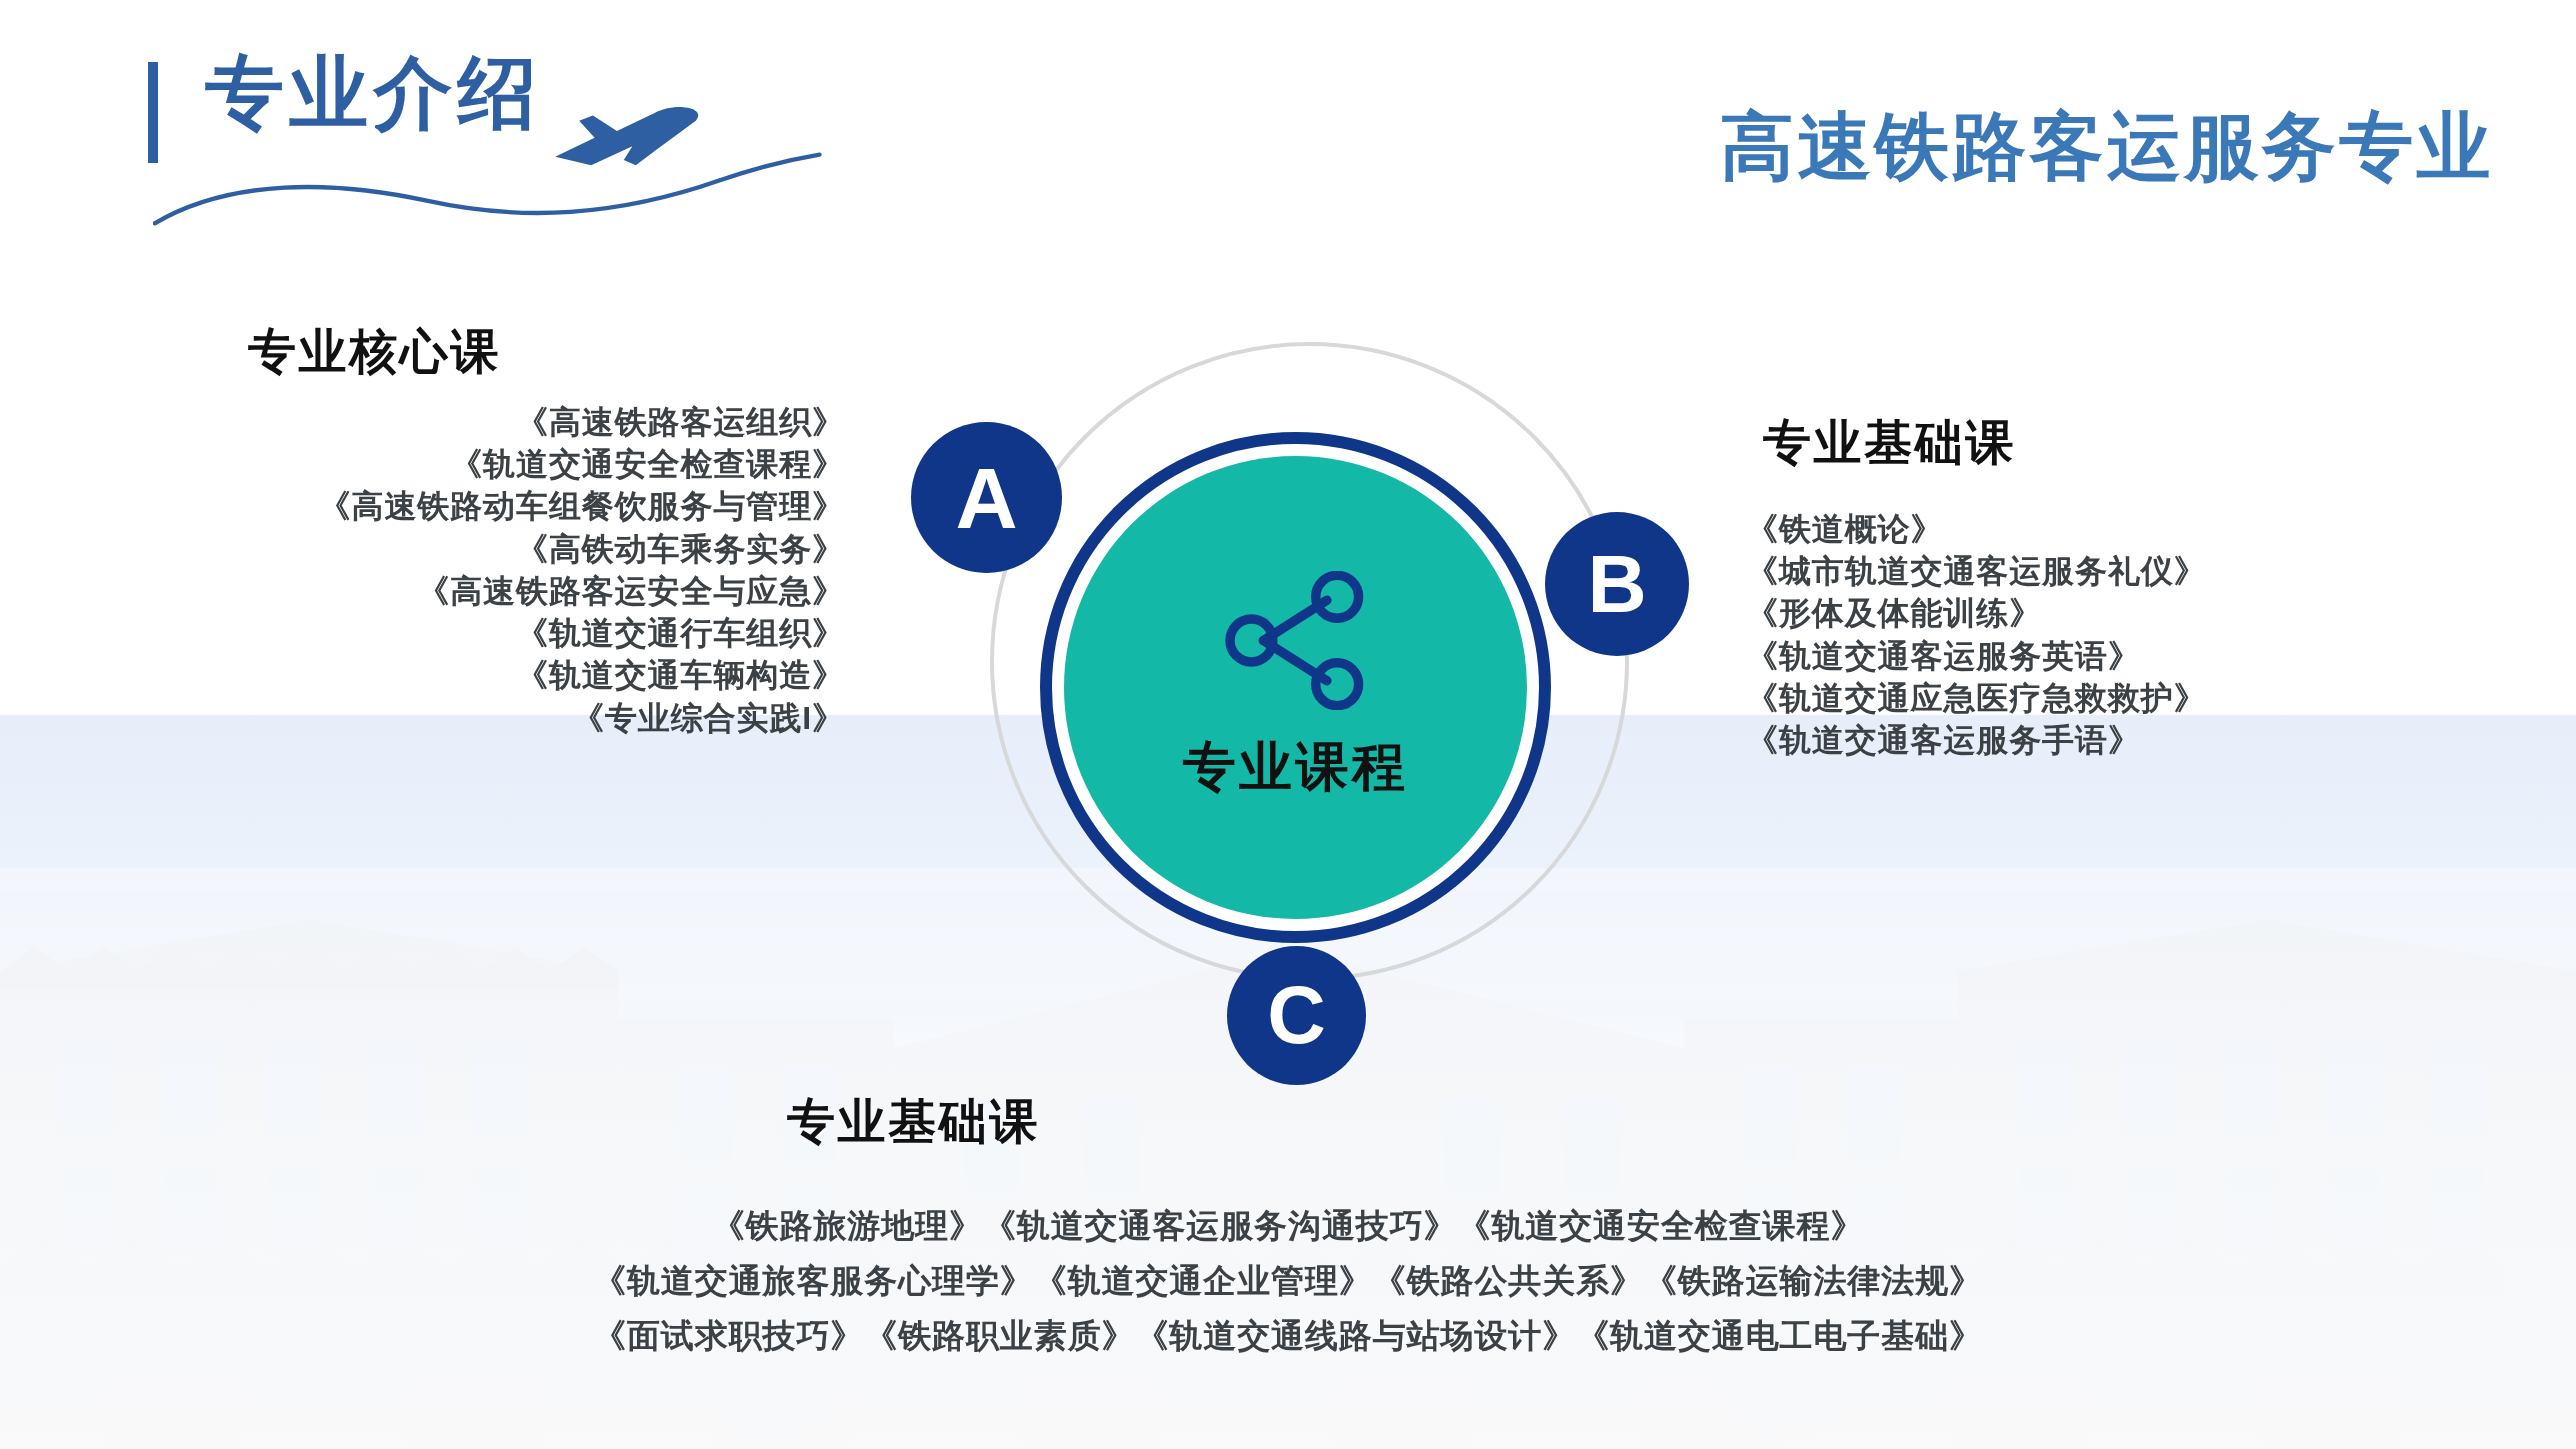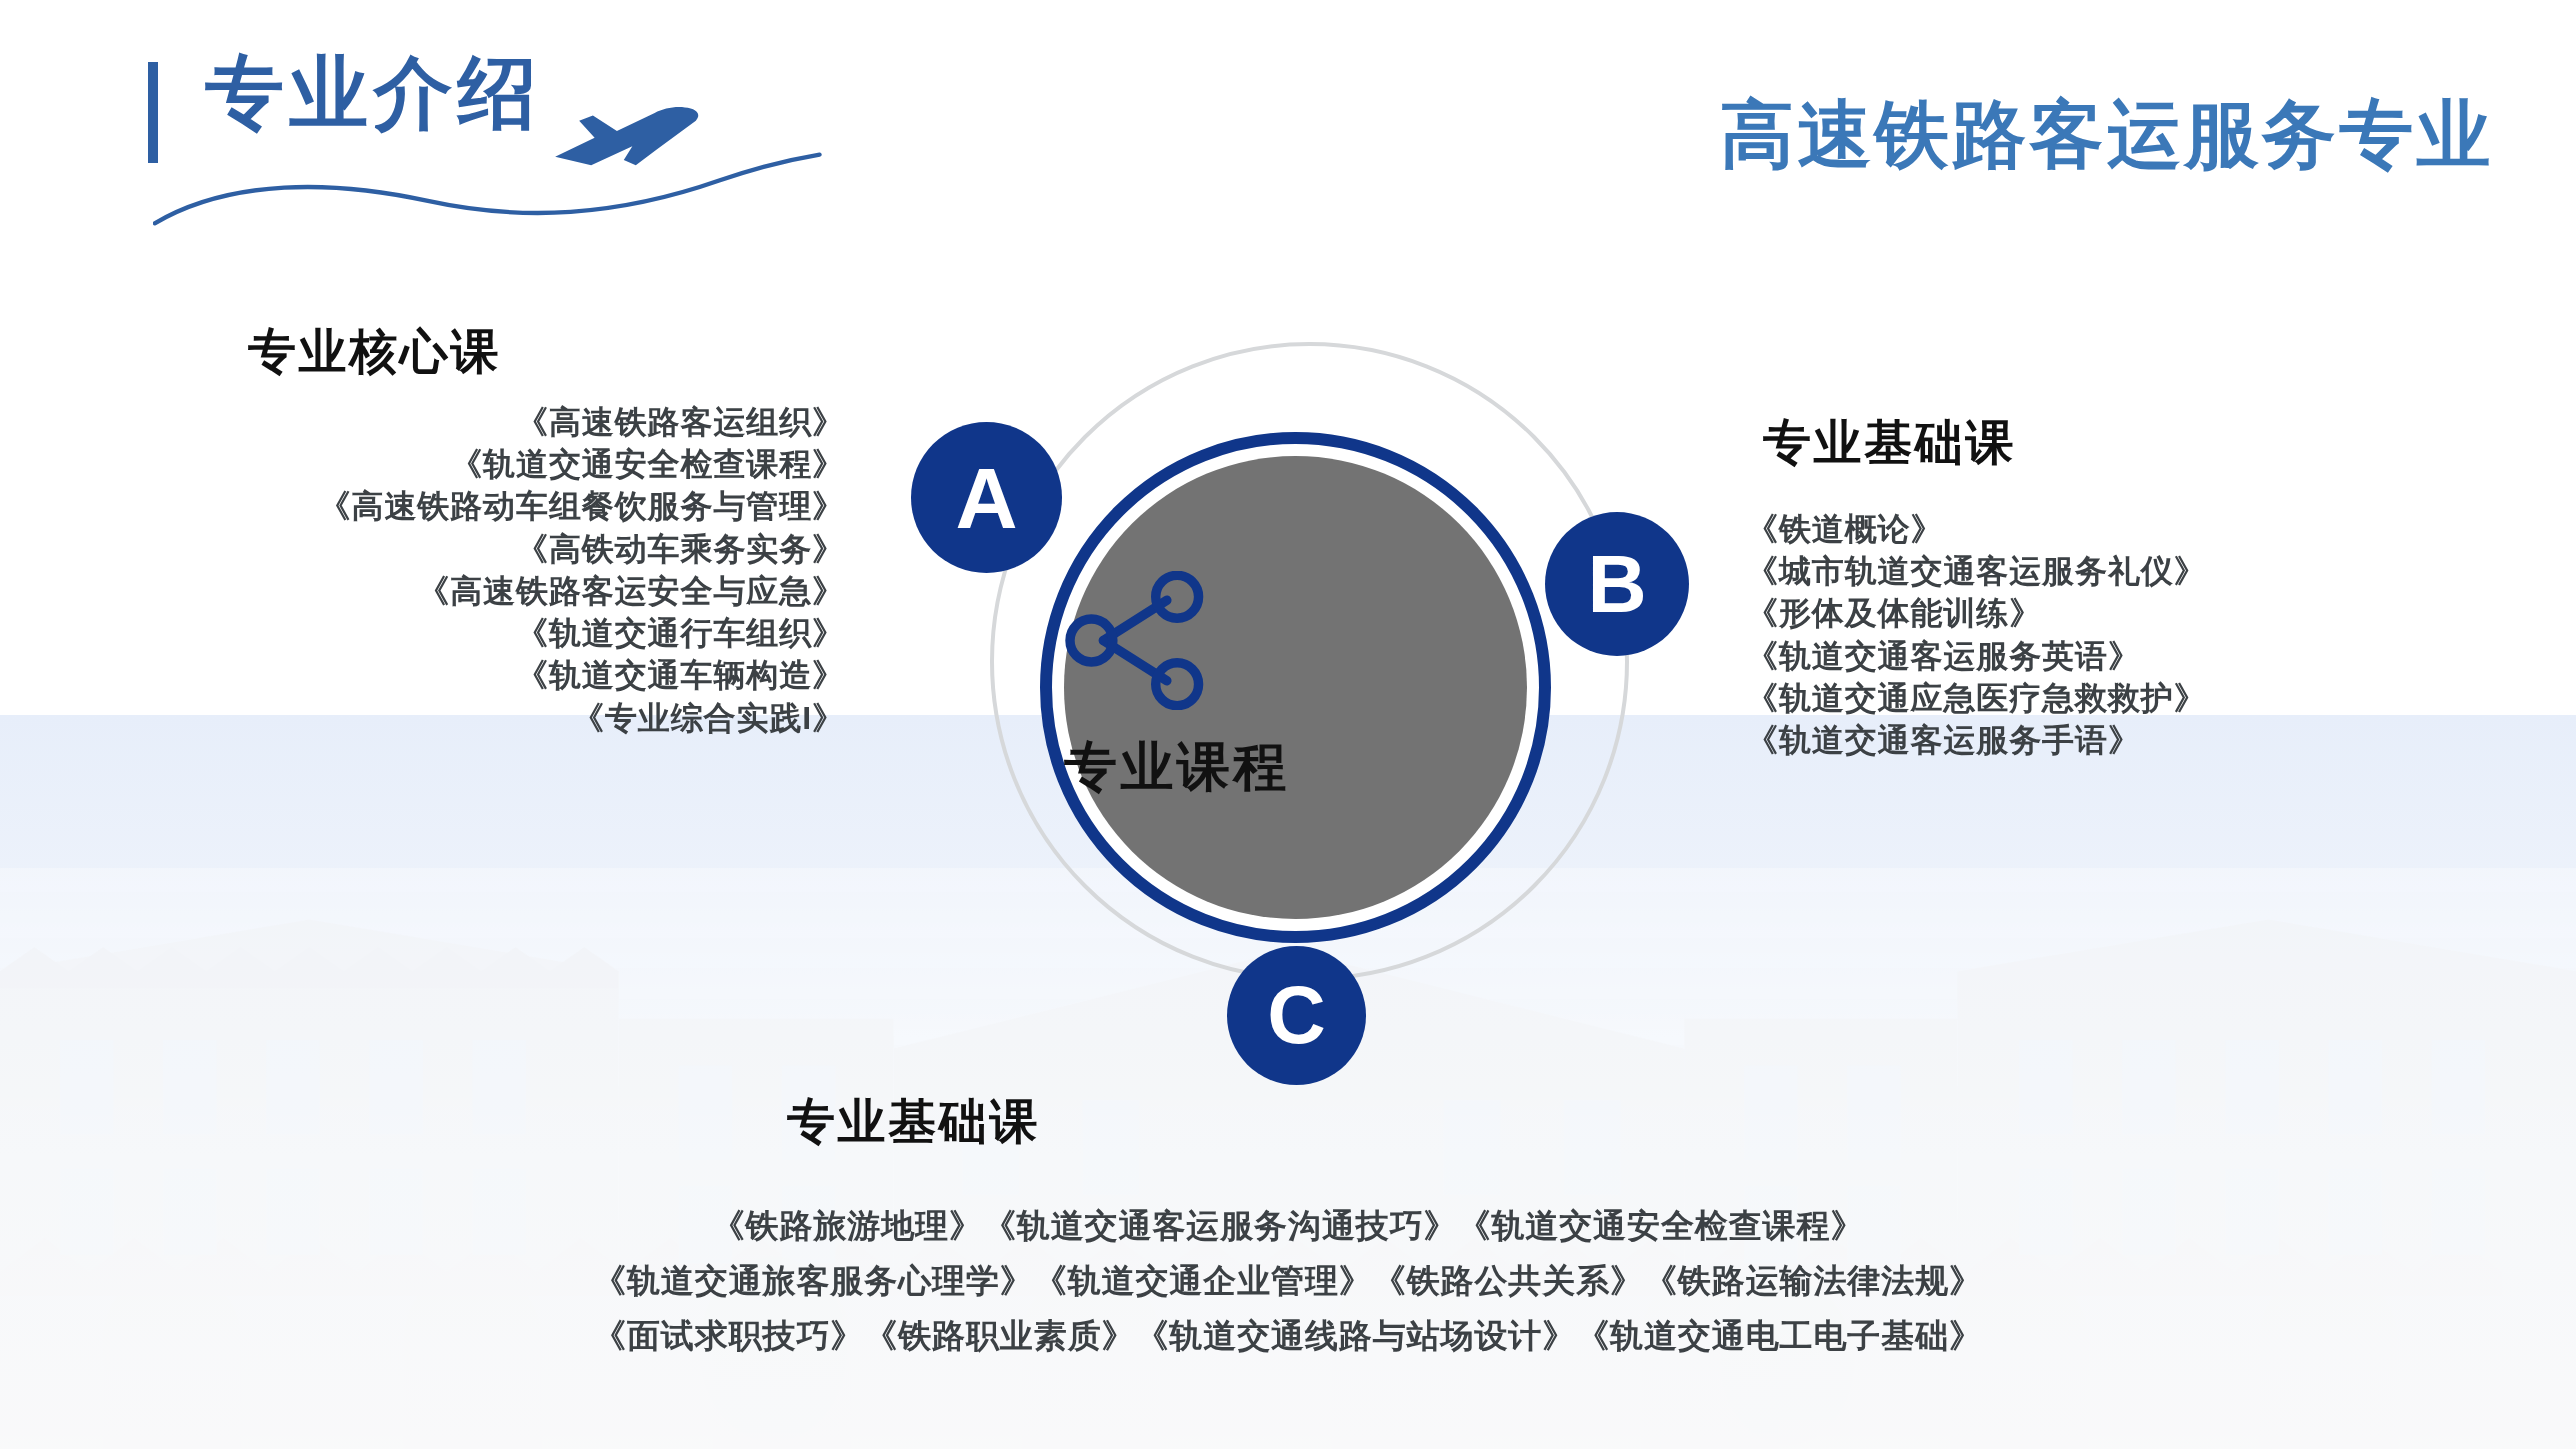--- a/index.html
+++ b/index.html
@@ -24,39 +24,39 @@
   #hdr-left { position:absolute; left:148px; top:53px; display:flex; align-items:flex-start;gap:32px; }
   #hdr-bar { width:9.5px; height:101px; background:#2e5fa3; margin-top:8.6px; }
   #hdr-title {
     font-size:79px; font-weight:bold; color:#2e5fa3;
     letter-spacing:5.2px; line-height:1; margin-left:15.5px; white-space:nowrap;
     font-family:"Liberation Sans","DejaVu Sans",sans-serif;
   }
   #hdr-plane { position:absolute; left:550px; top:86px; }
   #hdr-wave  { position:absolute; left:153px; top:144px; }
   #hdr-right {
-    position:absolute; right:82px; top:96px;
+    position:absolute; right:82px; top:108px;
     font-size:74px; font-weight:bold; color:#3b78b8;
     letter-spacing:3.4px; line-height:1.05; white-space:nowrap;
   }
 
   
   #diagram { position:absolute; left:924px; top:320px; width:778px; height:782px; z-index:4; }
   #ring-outer {
     position:absolute; left:66px; top:21.5px; width:639px; height:639px;
     border-radius:50%; border:4.3px solid #d6d8da; background:transparent;
   }
   #ring-inner {
     position:absolute; left:116px; top:112px; width:511px; height:511px;
     border-radius:50%; border:12px solid #10368a; background:#ffffff;
   }
   #ring-core {
     position:absolute; left:140px; top:136px; width:463px; height:463px;
-    border-radius:50%; background:#737373;
-    display:flex; flex-direction:column; justify-content:center;
+    border-radius:50%; background:#14b8a6;
+    display:flex; flex-direction:column; align-items:center; justify-content:center;
   }
   #share-icon { margin-bottom:22.3px; }
   #center-label {
     font-size:53px; font-weight:bold; color:#111111; letter-spacing:3.4px; white-space:nowrap;
   }
 
   .badge {
     position:absolute; border-radius:50%; background:#10368a;
     display:flex; align-items:center; justify-content:center;
     color:#ffffff; font-weight:bold; line-height:1;

